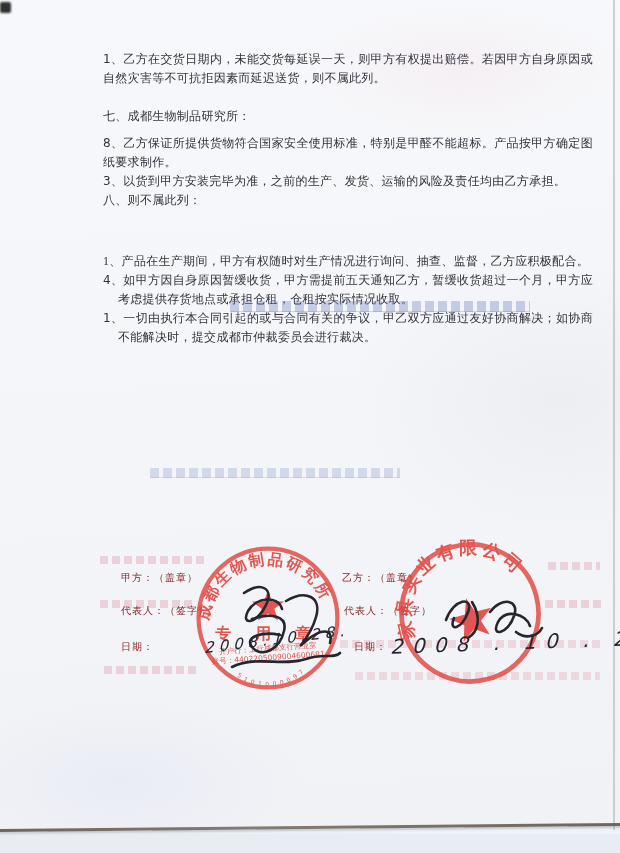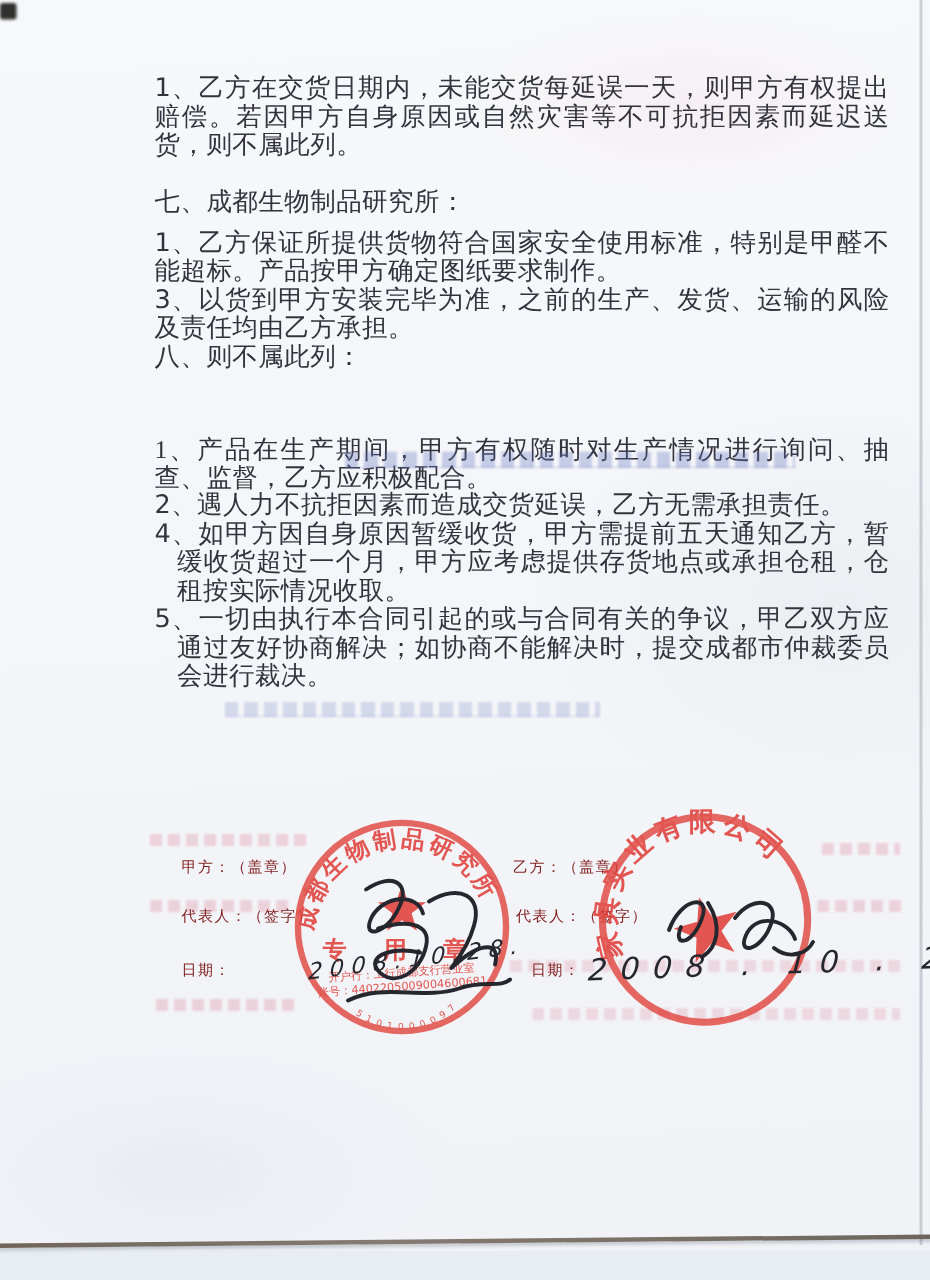--- a/index.html
+++ b/index.html
@@ -22,21 +22,21 @@
     position:absolute;left:-4px;top:829px;width:640px;height:3px;
     background:linear-gradient(90deg,#6f6459,#857b72 40%,#6d645c);
     transform:rotate(-0.55deg);transform-origin:left center;
     box-shadow:0 2px 2px rgba(120,130,145,0.35);
   }
   .corner-smudge{position:absolute;left:0;top:2px;width:11px;height:11px;background:#30302f;filter:blur(1.2px);border-radius:2px;}
 
   
   .doc-text{
     position:absolute;left:103px;top:50px;width:490px;
-    color:#33333d;font-size:17px;line-height:19px;letter-spacing:0.3px;
+    color:#33333d;font-size:12px;line-height:19px;letter-spacing:0.3px;
     text-align:justify;
   }
   .doc-text p{margin:0;}
   .sec-title{margin-top:19px !important;}
   .sec-items{margin-top:8px !important;}
   .hang{padding-left:15px;text-indent:-15px;}
   .gap-top{margin-top:42px !important;font-family:Liberation Serif, serif;}
 
   
   .bleed{position:absolute;filter:blur(0.7px);border-radius:1px;}
@@ -59,27 +59,26 @@
 
 <div class="screen">
   <div class="paper"></div>
   <div class="corner-smudge"></div>
   <div class="page-edge-right"></div>
   <div class="page-edge-bottom"></div>
 
   <div class="doc-text">
     <p>1、乙方在交货日期内，未能交货每延误一天，则甲方有权提出赔偿。若因甲方自身原因或自然灾害等不可抗拒因素而延迟送货，则不属此列。</p>
     <p class="sec-title">七、成都生物制品研究所：</p>
-    <p class="sec-items">1、乙方保证所提供货物符合国家安全使用标准，特别是甲醛不能超标。产品按甲方确定图纸要求制作。</p>
+    <p class="sec-items">8、乙方保证所提供货物符合国家安全使用标准，特别是甲醛不能超标。产品按甲方确定图纸要求制作。</p>
     <p>3、以货到甲方安装完毕为准，之前的生产、发货、运输的风险及责任均由乙方承担。</p>
     <p>八、则不属此列：</p>
     <p class="gap-top">1、产品在生产期间，甲方有权随时对生产情况进行询问、抽查、监督，乙方应积极配合。</p>
-    <p>2、遇人力不抗拒因素而造成交货延误，乙方无需承担责任。</p>
     <p class="hang">4、如甲方因自身原因暂缓收货，甲方需提前五天通知乙方，暂缓收货超过一个月，甲方应考虑提供存货地点或承担仓租，仓租按实际情况收取。</p>
-    <p class="hang">5、一切由执行本合同引起的或与合同有关的争议，甲乙双方应通过友好协商解决；如协商不能解决时，提交成都市仲裁委员会进行裁决。</p>
+    <p class="hang">1、一切由执行本合同引起的或与合同有关的争议，甲乙双方应通过友好协商解决；如协商不能解决时，提交成都市仲裁委员会进行裁决。</p>
   </div>
 
   <div class="bleed bleed-blue" style="left:230px;top:301px;width:300px;height:10px;"></div>
   <div class="bleed bleed-blue" style="left:150px;top:468px;width:250px;height:9px;opacity:.7;"></div>
   <div class="bleed bleed-pink" style="left:100px;top:556px;width:108px;height:8px;"></div>
   <div class="bleed bleed-pink" style="left:100px;top:600px;width:92px;height:8px;"></div>
   <div class="bleed bleed-pink" style="left:104px;top:666px;width:96px;height:8px;"></div>
   <div class="bleed bleed-pink" style="left:548px;top:562px;width:52px;height:8px;"></div>
   <div class="bleed bleed-pink" style="left:545px;top:600px;width:58px;height:8px;"></div>
   <div class="bleed bleed-pink" style="left:340px;top:640px;width:260px;height:8px;opacity:.8;"></div>

